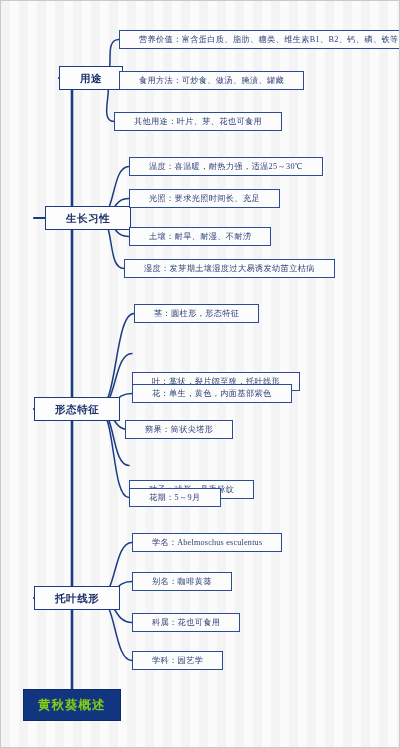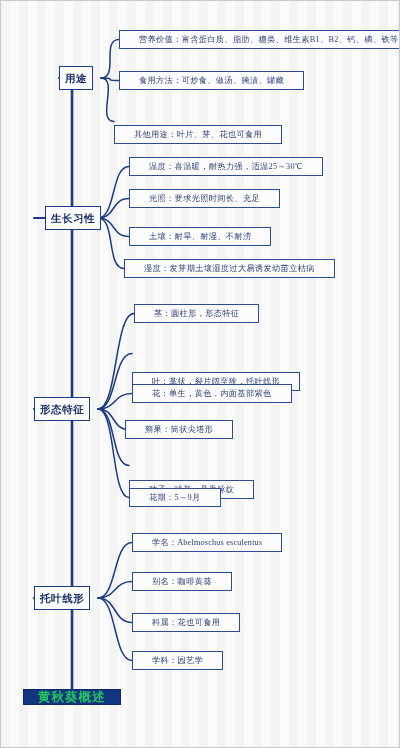--- a/index.html
+++ b/index.html
@@ -41,38 +41,38 @@
   .node {
     position: absolute;
     box-sizing: border-box;
     white-space: nowrap;
     line-height: 1.15;
   }
 
   
   .node-root {
     background: #12357f;
-    color: #22c55e;
+    color: #84cc16;
     border: 1px solid #0d2a66;
     font-size: 12.5px;
     font-weight: bold;
     letter-spacing: 1px;
-    padding: 0 14px;
+    padding: 8px 14px;
     text-align: center;
   }
 
   
   .node-branch {
     background: #fdfdfd;
     color: #1b2f6b;
     border: 1.3px solid #1b3b84;
     font-size: 10.5px;
     font-weight: bold;
     letter-spacing: 0.6px;
-    padding: 5px 5px;
+    padding: 5px 20px;
     text-align: center;
   }
 
   
   .node-leaf {
     background: #fcfcfd;
     color: #2c3e77;
     border: 1.1px solid #2c4b95;
     font-size: 8.2px;
     letter-spacing: 0.35px;
@@ -113,21 +113,21 @@
       <path d="M 97 597 C 115.7 597, 112.3 580.5, 131 580.5" fill="none" stroke="#1b3b84" stroke-width="1.5" stroke-linecap="round"></path>
       <path d="M 97 597 C 115.7 597, 112.3 621.5, 131 621.5" fill="none" stroke="#1b3b84" stroke-width="1.5" stroke-linecap="round"></path>
       <path d="M 97 597 C 115.7 597, 112.3 659.5, 131 659.5" fill="none" stroke="#1b3b84" stroke-width="1.5" stroke-linecap="round"></path>
     </svg>
 
   <div id="nodes-layer">
       <div class="node node-root" style="left: 22px; top: 688px;">黄秋葵概述</div>
       <div class="node node-branch" style="left: 58px; top: 65px;">用途</div>
       <div class="node node-leaf" style="left: 118px; top: 29px;">营养价值：富含蛋白质、脂肪、糖类、维生素B1、B2、钙、磷、铁等</div>
       <div class="node node-leaf" style="left: 118px; top: 70px;">食用方法：可炒食、做汤、腌渍、罐藏</div>
-      <div class="node node-leaf" style="left: 113px; top: 124px;">其他用途：叶片、芽、花也可食用</div>
+      <div class="node node-leaf" style="left: 113px; top: 111px;">其他用途：叶片、芽、花也可食用</div>
       <div class="node node-branch" style="left: 44px; top: 205px;">生长习性</div>
       <div class="node node-leaf" style="left: 128px; top: 156px;">温度：喜温暖，耐热力强，适温25～30℃</div>
       <div class="node node-leaf" style="left: 128px; top: 188px;">光照：要求光照时间长、充足</div>
       <div class="node node-leaf" style="left: 128px; top: 226px; text-align: right;">土壤：耐旱、耐湿、不耐涝</div>
       <div class="node node-leaf" style="left: 123px; top: 258px;">湿度：发芽期土壤湿度过大易诱发幼苗立枯病</div>
       <div class="node node-branch" style="left: 33px; top: 396px;">形态特征</div>
       <div class="node node-leaf" style="left: 133px; top: 303px;">茎：圆柱形，形态特征</div>
       <div class="node node-leaf" style="left: 131px; top: 343px; margin-top: 28px;">叶：掌状，裂片阔至狭，托叶线形</div>
       <div class="node node-leaf" style="left: 131px; top: 383px;">花：单生，黄色，内面基部紫色</div>
       <div class="node node-leaf" style="left: 124px; top: 419px; text-align: right;">蒴果：筒状尖塔形</div>

